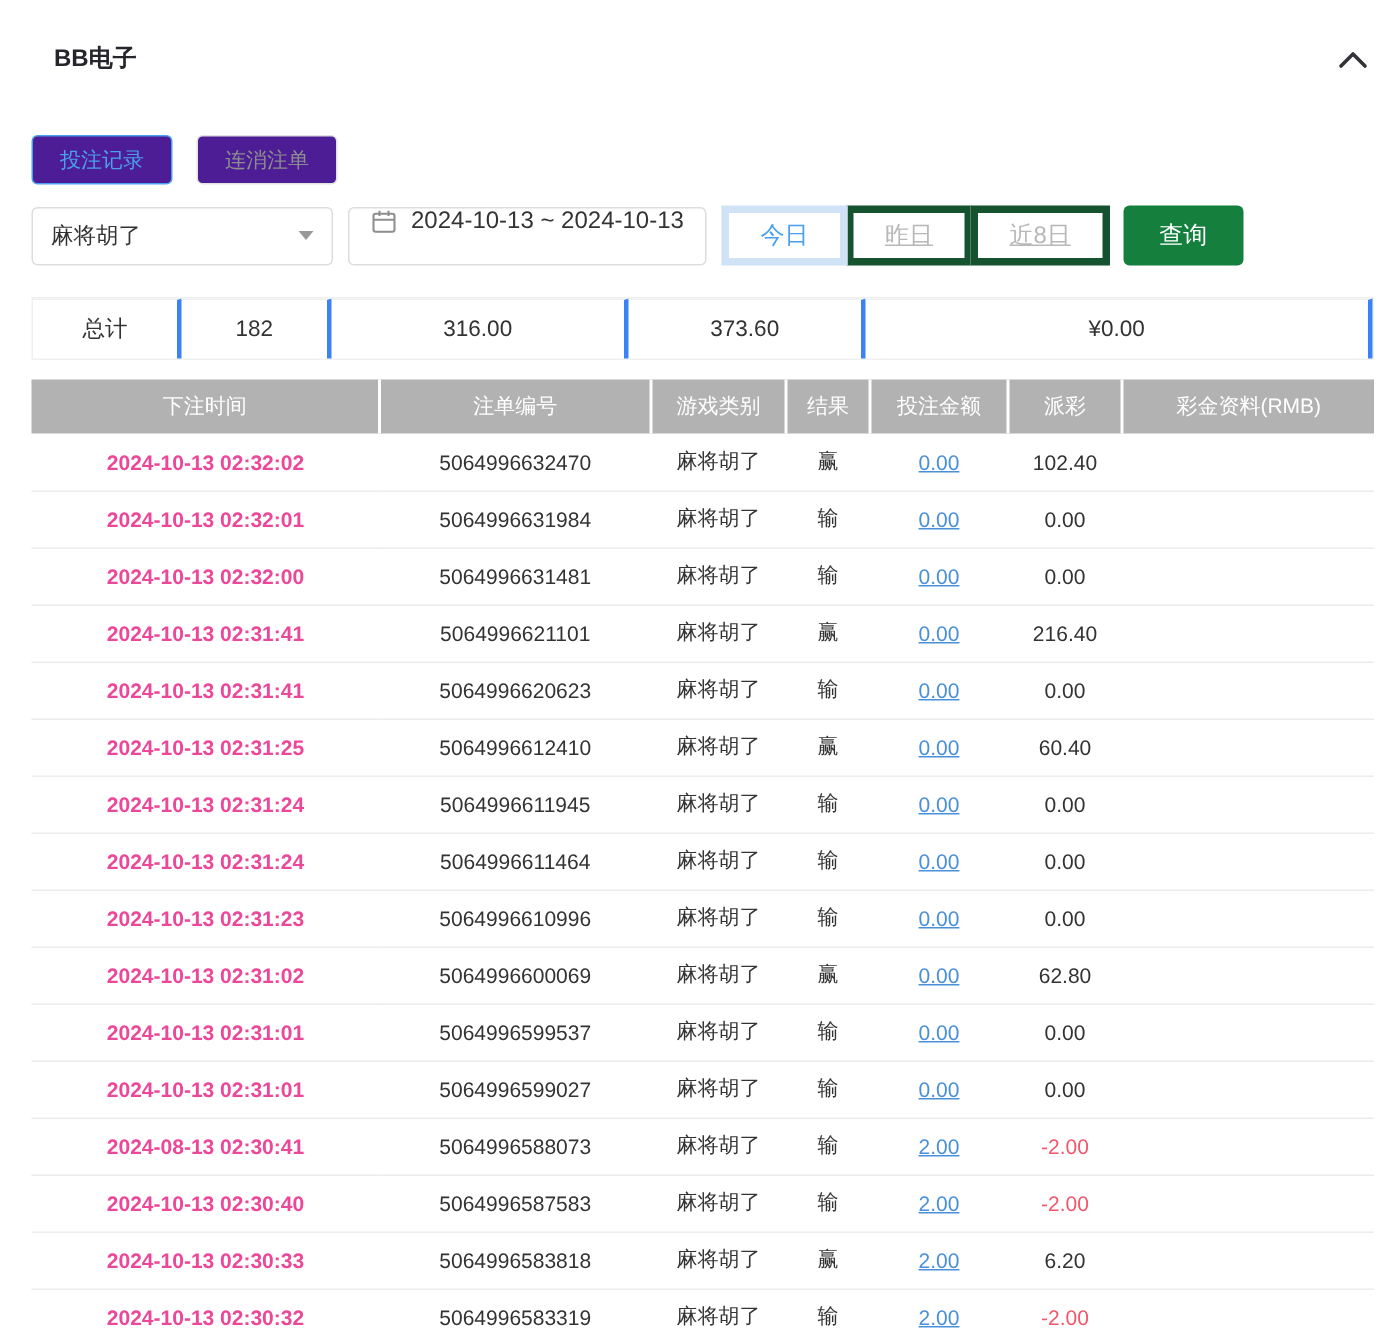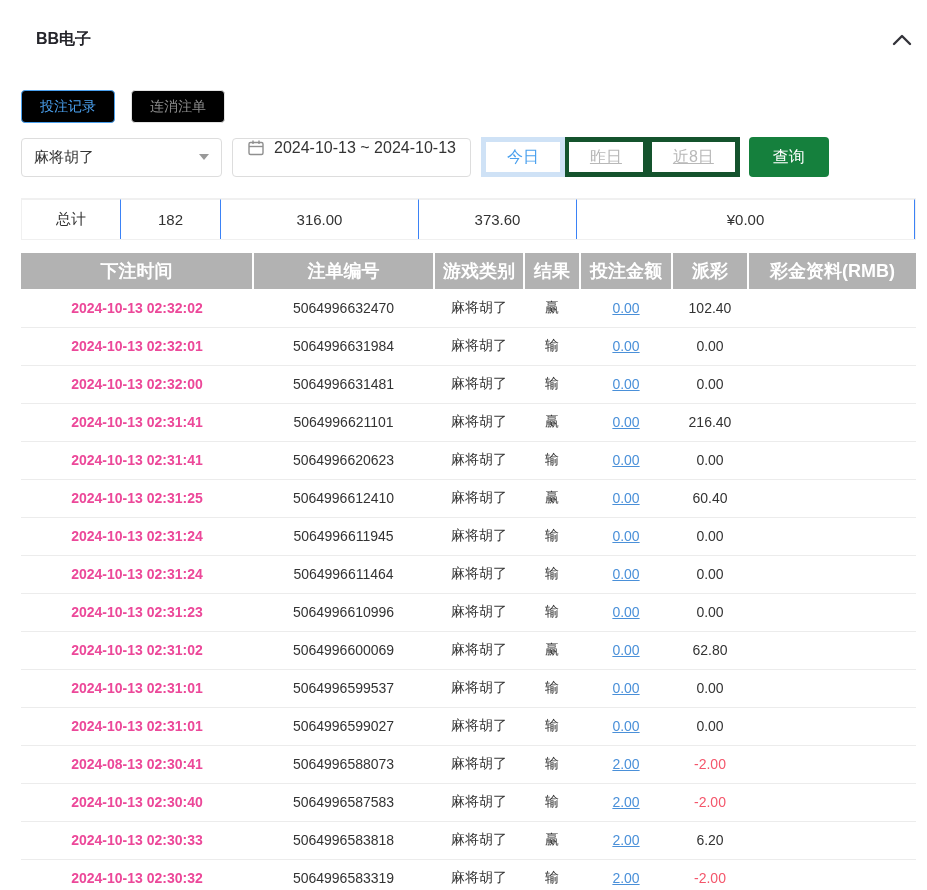--- a/index.html
+++ b/index.html
@@ -15,21 +15,21 @@
     font-family:"Liberation Sans","DejaVu Sans",sans-serif;
   }
   .page{padding:14px 11px 0 21px;}
   
   .panel-header{display:flex;align-items:center;justify-content:space-between;}
   .title{margin:15px;font-size:16px;font-weight:bold;color:#25252b;}
   .collapse{cursor:pointer;display:inline-flex;padding:2px 4px;}
   
   .tabs{margin-top:25px;display:flex;gap:16px;}
   .tab{
-    height:33px;padding:0 18px;border-radius:4px;background:#000000;font-size:14px;
+    height:33px;padding:0 18px;border-radius:4px;background:#4c1d95;font-size:14px;
     border:1px solid #e2e2e2;color:#8d8d8d;cursor:pointer;
     font-family:inherit;
   }
   .tab.active{border-color:var(--accent);color:var(--accent);}
   
   .filters{margin-top:14px;display:flex;align-items:center;}
   .select{
     width:201px;height:39px;border:1px solid #ddd;border-radius:4px;
     display:flex;align-items:center;justify-content:space-between;
     padding:0 12px;font-size:15px;color:#333;cursor:pointer;background:#fff;
@@ -52,35 +52,35 @@
     background:#15803d;color:#fff;font-size:16px;cursor:pointer;font-family:inherit;text-align:center;
   }
   
   .summary{margin-top:21px;border:1px solid #f0f0f0;}
   .s-row{display:grid;grid-template-columns:99px 100px 198px 158px 1fr;height:40px;}
   .s-row.head{background:#ededed;}
   .s-cell{
     display:flex;align-items:center;justify-content:center;
     font-size:15px;color:#333;border-right:1px solid #e7e7e7;
   }
-  .s-row.body .s-cell{border-right:1px solid #3b82f6;border-top:1px solid #f0f0f0;}
+  .s-row.body .s-cell{border-right:3px solid #3b82f6;border-top:1px solid #f0f0f0;}
   .s-cell:last-child{border-right:none;}
   
   .bet-table{
     margin-top:13px;border-collapse:collapse;table-layout:fixed;width:895px;
   }
   .bet-table col.w-time{width:232px;}
   .bet-table col.w-order{width:181px;}
   .bet-table col.w-game{width:90px;}
   .bet-table col.w-result{width:56px;}
   .bet-table col.w-bet{width:92px;}
   .bet-table col.w-payout{width:76px;}
   .bet-table col.w-bonus{width:168px;}
   .bet-table thead th{
-    background:var(--thead);color:#fff;font-size:18px;font-weight:bold;
+    background:var(--thead);color:#fff;font-size:14px;font-weight:normal;
     height:36px;text-align:center;border-right:2px solid #fff;padding:0;
   }
   .bet-table thead th:last-child{border-right:none;}
   .bet-table tbody td{
     height:38px;text-align:center;font-size:14px;color:#333;
     border-bottom:1px solid #ececec;padding:0;white-space:nowrap;overflow:hidden;
   }
   .bet-table tbody td.c-time{font-weight:600;color:#ec4899;}
   .bet-link{color:var(--link);text-decoration:underline;cursor:pointer;}
   .bet-table tbody td.neg{color:var(--negative);}

